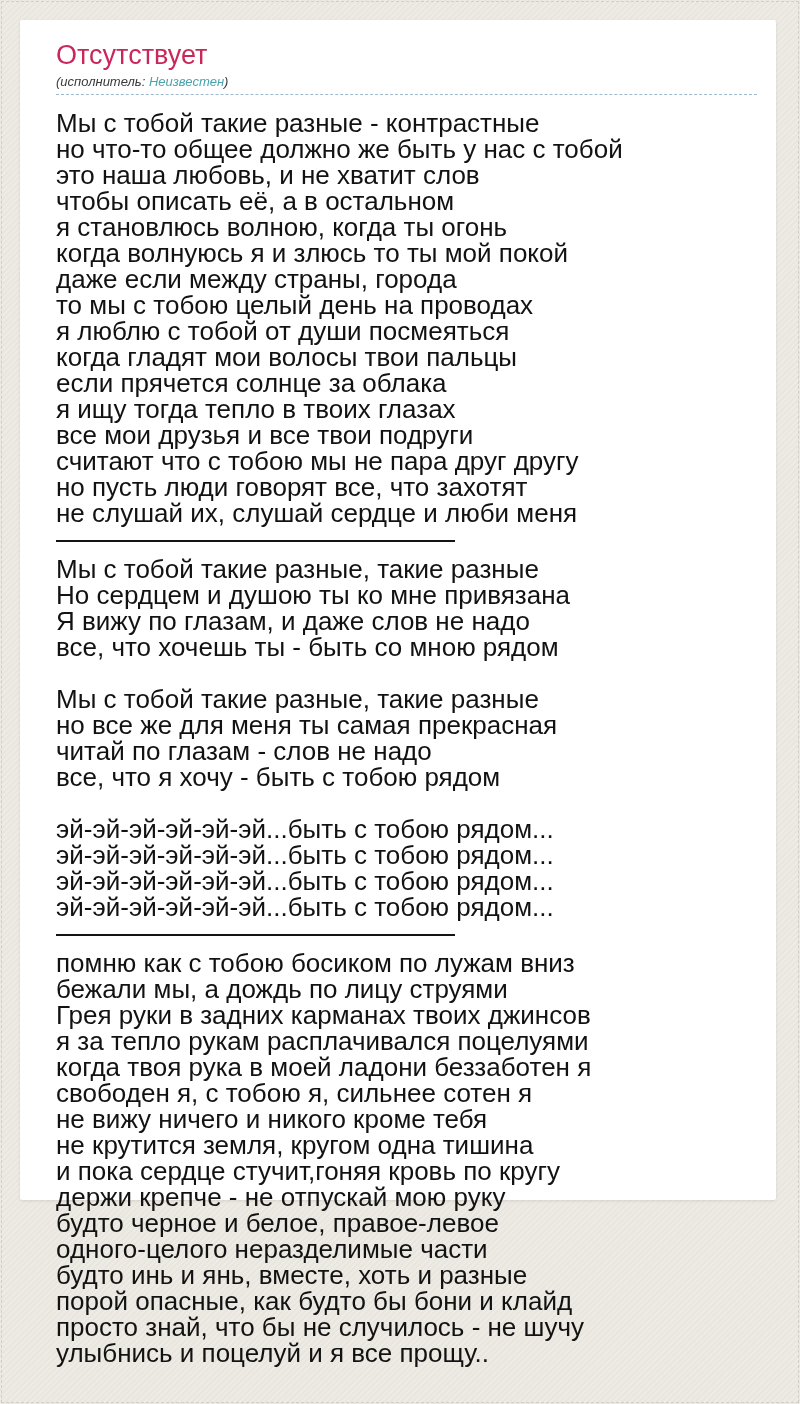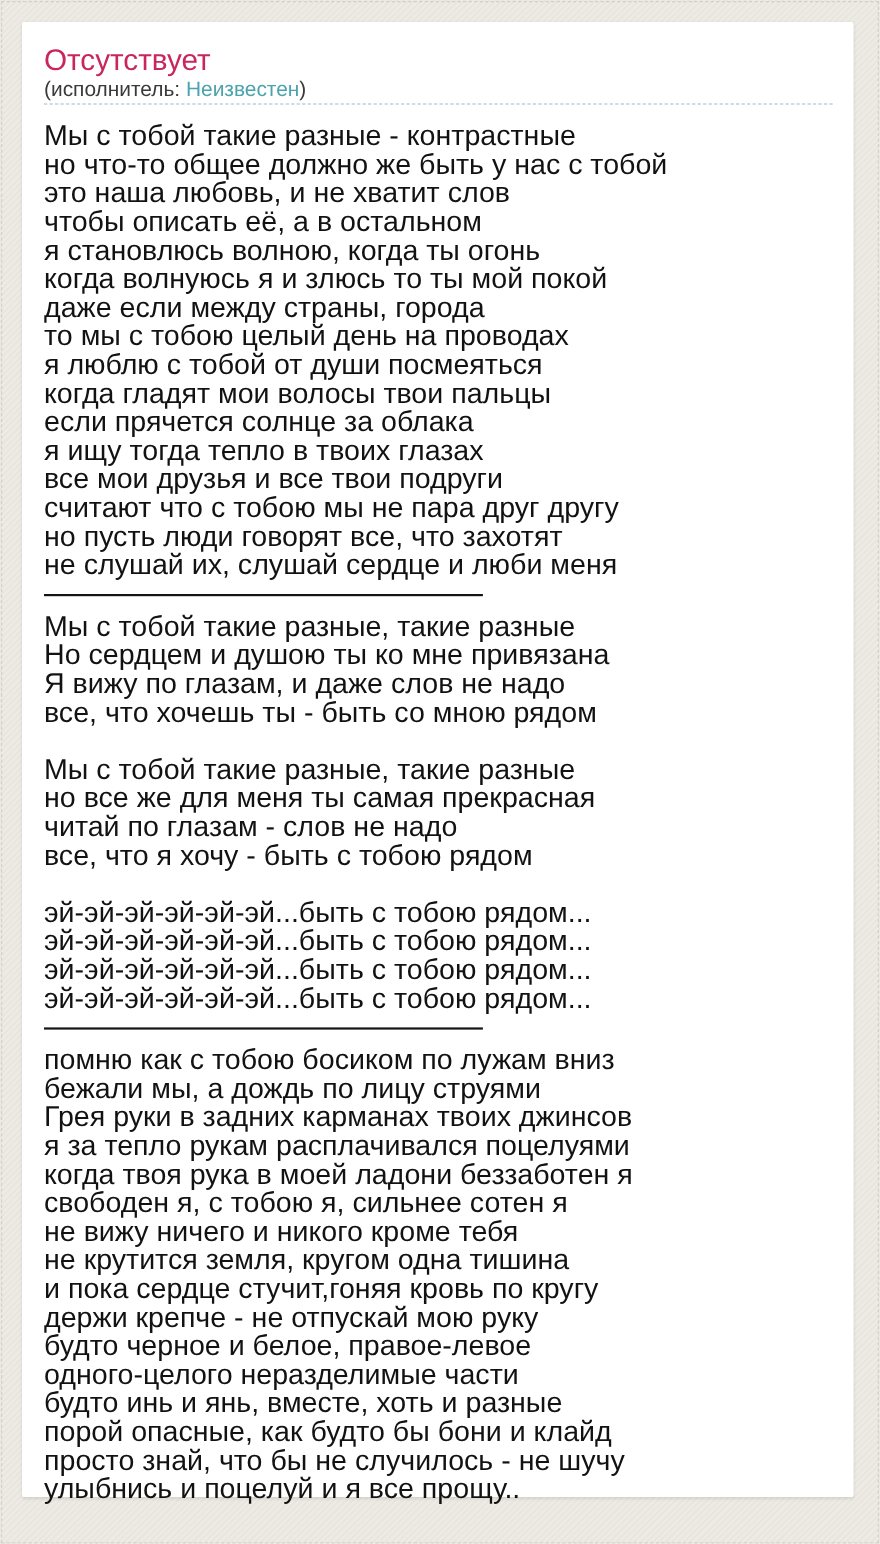--- a/index.html
+++ b/index.html
@@ -20,40 +20,41 @@
     position: absolute;
     inset: 1px;
     border: 1px dashed #d2cfc7;
     pointer-events: none;
   }
   .card {
     position: absolute;
     left: 20px;
     top: 20px;
     width: 756px;
-    height: 1341px;
+    height: 1180px;
     box-sizing: border-box;
     background: var(--card-bg, #ffffff);
     border-radius: 2px;
     box-shadow: 0 1px 3px rgba(0,0,0,0.10);
-    padding: 20px 19px 0 20px;
+    padding: 20px 19px 0 36px;
   }
   .song-title {
     margin: 0;
     font-size: 27px;
     line-height: 30px;
     font-weight: 400;
     color: var(--title, #c9275c);
   }
   .artist-line {
-    font-size: 19px;
+    font-size: 13px;
     line-height: 19px;
     color: #3a3a3a;
     padding: 2px 0 3px 0;
     border-bottom: 1px dashed var(--divider-dashed, #9fb9cf);
+    font-style: italic;
   }
   .artist-link {
     color: var(--artist-link, #4aa3ad);
     text-decoration: none;
     cursor: pointer;
   }
   .lyrics {
     margin-top: 15px;
     font-size: 26px;
     line-height: 26px;

